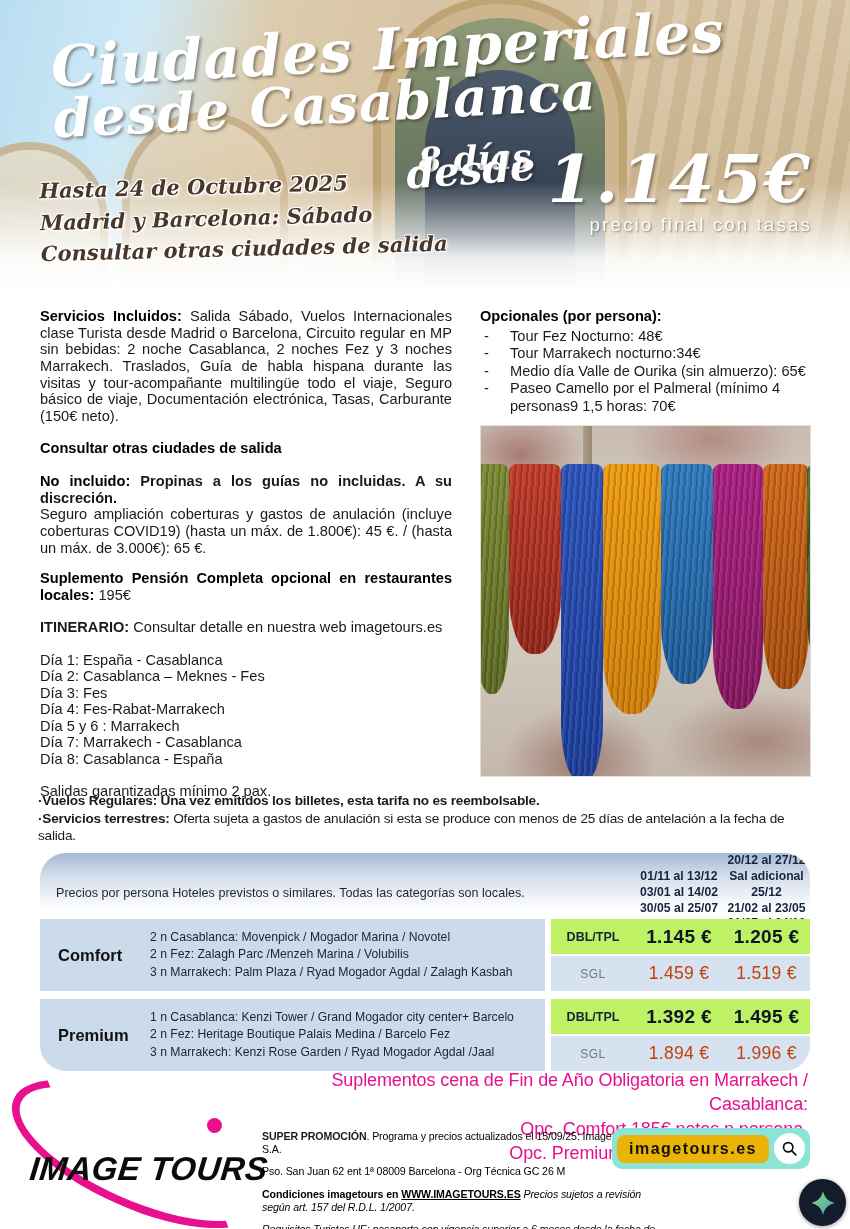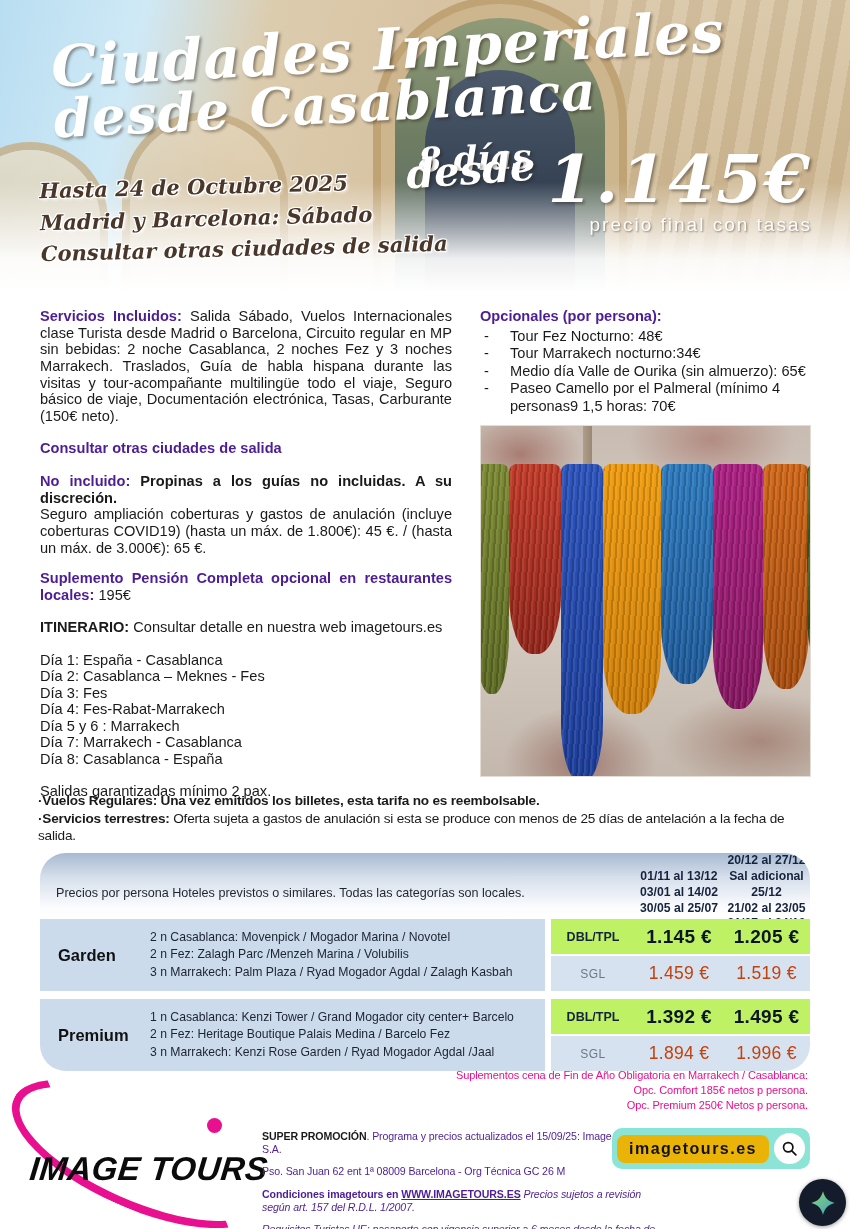--- a/index.html
+++ b/index.html
@@ -35,21 +35,21 @@
           font-family:"DejaVu Serif", serif; font-style:italic; font-weight:bold;
           font-size:21px; line-height:1.5; color:#4a372a;
           text-shadow:-1px -1px 0 #fff,1px -1px 0 #fff,-1px 1px 0 #fff,1px 1px 0 #fff,2px 2px 3px rgba(255,255,255,.8); }
   .hero-price { position:absolute; right:38px; top:140px; text-align:right; }
   .hero-price .desde { display:inline-block; font-size:40px; transform:rotate(-4deg); vertical-align:18px; margin-right:12px; }
   .hero-price .amount { display:inline-block; font-size:66px; letter-spacing:2px; }
   .hero-price .note { font-size:19px; color:#fdfdfd; font-weight:normal; font-family:"Liberation Sans",sans-serif;
           letter-spacing:2px; text-shadow:1px 1px 2px rgba(60,45,30,.55); margin-top:-4px; }
 
   
-  .pink { color:#4c1d95; }
+  .pink { color:#000000; }
   .leftcol { position:absolute; left:40px; top:308px; width:412px; font-size:14.6px; line-height:1.14; }
   .leftcol p.just { text-align:justify; }
   .b { font-weight:bold; } .gap14 { height:14px; } .gap16 { height:16px; }
   .days div { line-height:1.13; }
 
   .rightcol { position:absolute; left:480px; top:308px; width:332px; font-size:14.6px; line-height:1.2; }
   .opt-list { margin-top:2px; }
   .opt-item { display:flex; gap:14px; padding-left:4px; }
   .opt-item .dash { width:12px; flex:none; }
 
@@ -93,21 +93,21 @@
   .pt-right { display:flex; flex-direction:column; gap:2px; }
   .band { display:grid; grid-template-columns:84px 88px 87px; align-items:center; flex:1; }
   .band-dbl { background:#bef264; }
   .band-sgl { background:#d7e2f0; }
   .occ { text-align:center; font-weight:bold; font-size:12.5px; color:#15233e; }
   .occ.sgl { font-weight:normal; color:#6d7789; font-size:12px; letter-spacing:.5px; }
   .price1 { text-align:center; font-weight:bold; font-size:19px; color:#0d1524; letter-spacing:.3px; }
   .price2 { text-align:center; font-size:17.5px; color:#c2410c; letter-spacing:.3px; }
 
   .suppnote { position:absolute; right:42px; top:1068px; width:480px; text-align:right;
-          font-size:11px; line-height:1.35; color:#E8108E; letter-spacing:-.1px; }
+          font-size:18px; line-height:1.35; color:#E8108E; letter-spacing:-.1px; }
 
   
   .logo { position:absolute; left:30px; top:1122px; width:235px; height:95px; }
   .logo-swoosh { position:absolute; left:-28px; top:-22px; width:272px; height:108px; border-radius:50%;
           border:8px solid transparent; border-bottom-color:#E8108E; border-left-color:#E8108E;
           transform:rotate(24deg); }
   .logo-dot { position:absolute; left:177px; top:-4px; width:15px; height:15px; border-radius:50%; background:#E8108E; }
   .logo-text { position:absolute; left:0; top:28px; font-weight:900; font-style:italic; font-size:33px;
           letter-spacing:.5px; color:#0b0b0b; transform:skewX(-6deg); white-space:nowrap; }
 
@@ -234,21 +234,21 @@
           <div>20/12 al 27/12</div>
           <div>Sal adicional 25/12</div>
           <div>21/02 al 23/05</div>
           <div>31/07 al 24/10</div>
         </div>
       </div>
     </div>
 
     <div class="pt-row">
       <div class="pt-left">
-        <div class="pt-cat">Garden</div>
+        <div class="pt-cat">Comfort</div>
         <div class="pt-hotels">
           <div>2 n Casablanca:  Movenpick / Mogador Marina / Novotel</div>
           <div>2 n Fez:  Zalagh Parc /Menzeh Marina / Volubilis</div>
           <div>3 n Marrakech: Palm Plaza / Ryad Mogador Agdal / Zalagh Kasbah</div>
         </div>
       </div>
       <div class="pt-right">
         <div class="band band-dbl">
           <div class="occ">DBL/TPL</div>
           <div class="price1">1.145 €</div>

